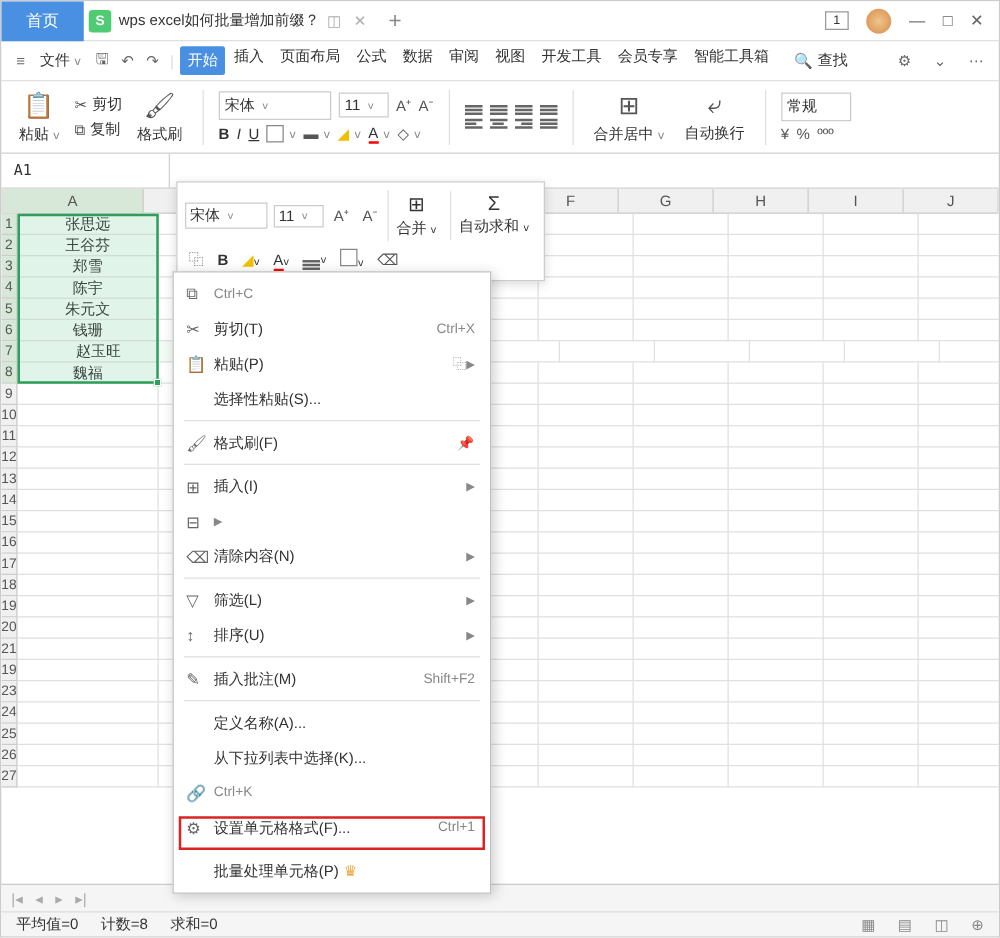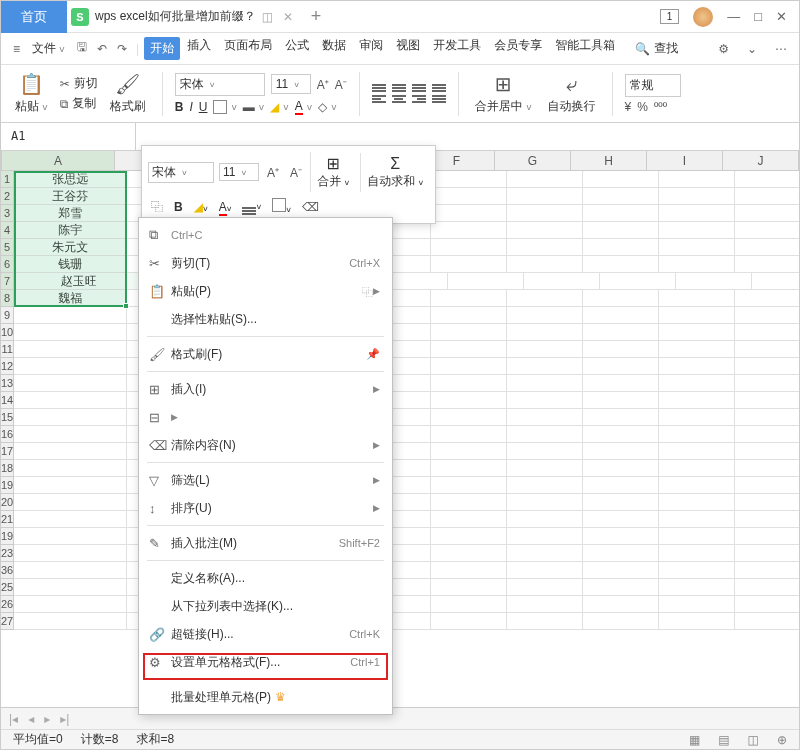--- a/index.html
+++ b/index.html
@@ -330,21 +330,21 @@
         <div class="rh">14</div>
         <div class="rh">15</div>
         <div class="rh">16</div>
         <div class="rh">17</div>
         <div class="rh">18</div>
         <div class="rh">19</div>
         <div class="rh">20</div>
         <div class="rh">21</div>
         <div class="rh">19</div>
         <div class="rh">23</div>
-        <div class="rh">36</div>
+        <div class="rh">24</div>
         <div class="rh">25</div>
         <div class="rh">26</div>
         <div class="rh">27</div>
       </div>
     <div class="cells" id="cells">
       <div class="sel-range">
         <div class="sel-handle"></div>
       </div>
     <div class="crow">
           <div class="cell" style="width: 113px; background: rgba(100, 200, 140, 0.08);">张思远</div>
@@ -736,21 +736,20 @@
     <div class="ctx-item">
       <span class="ctx-ico"></span>
       <span class="ctx-lbl">定义名称(A)...</span>
     </div>
     <div class="ctx-item">
       <span class="ctx-ico"></span>
       <span class="ctx-lbl">从下拉列表中选择(K)...</span>
     </div>
     <div class="ctx-item">
       <span class="ctx-ico">🔗</span>
-      <span class="ctx-lbl">超链接(H)...</span>
       <span class="ctx-sc">Ctrl+K</span>
     </div>
     <div class="ctx-item">
       <span class="ctx-ico">⚙</span>
       <span class="ctx-lbl">设置单元格格式(F)...</span>
       <span class="ctx-sc">Ctrl+1</span>
     </div>
     <div class="ctx-sep"></div>
     <div class="ctx-item">
       <span class="ctx-ico"></span>
@@ -762,19 +761,19 @@
 <div class="sheetbar">
   <span class="sb-nav">|◂</span>
   <span class="sb-nav">◂</span>
   <span class="sb-nav">▸</span>
   <span class="sb-nav">▸|</span>
 </div>
 
 <div class="status">
   <span>平均值=0</span>
   <span>计数=8</span>
-  <span>求和=8</span>
+  <span>求和=0</span>
   <span class="sp"></span>
   <span class="vico">▦</span>
   <span class="vico">▤</span>
   <span class="vico">◫</span>
   <span class="vico">⊕</span>
 </div>
 
 </body></html>

